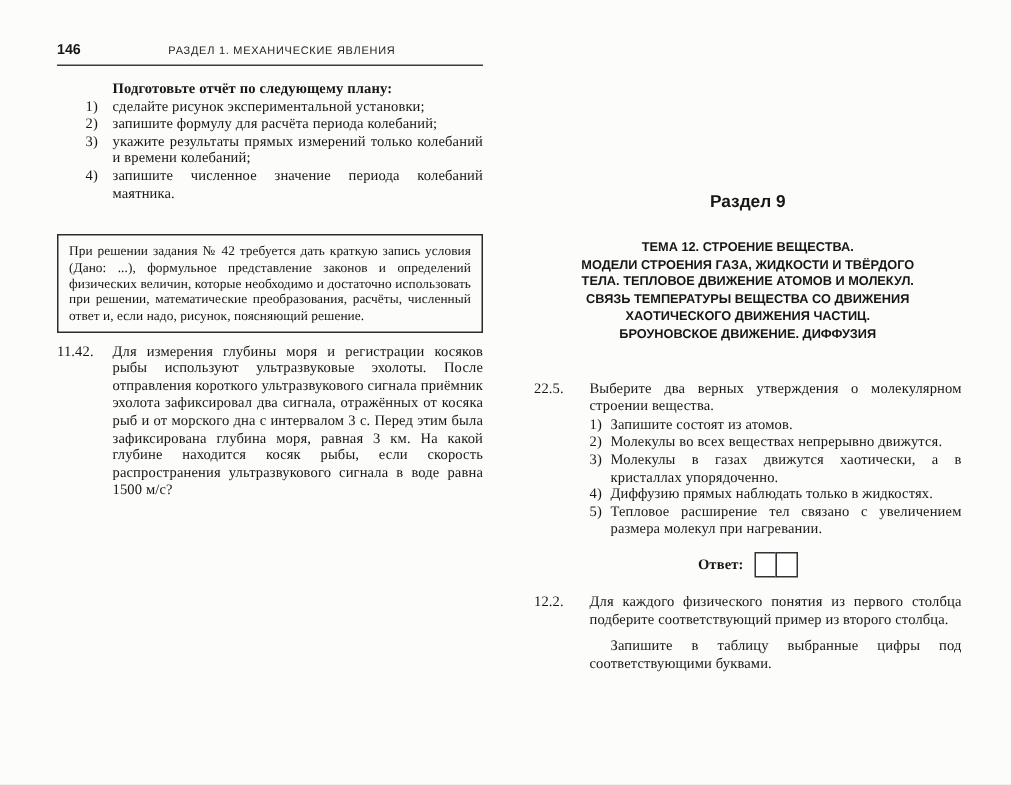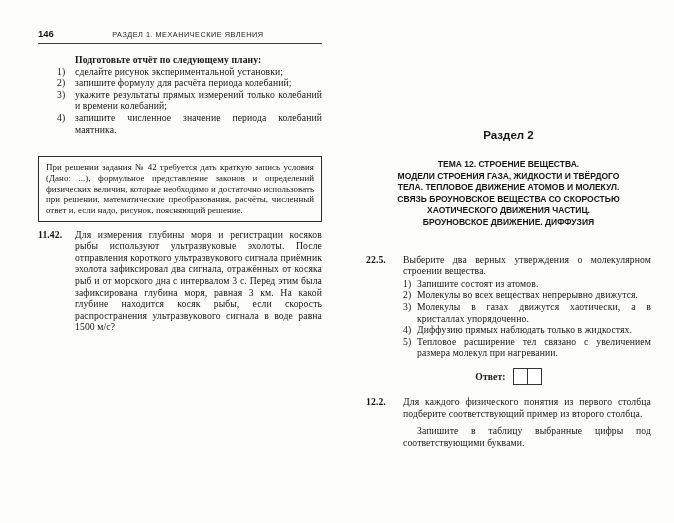--- a/index.html
+++ b/index.html
@@ -6,21 +6,21 @@
   body {
     width:674px; height:523px; overflow:hidden;
     background:#e9e9e7;
     font-family:"Liberation Serif", serif;
   }
   .page {
     box-sizing:border-box;
     width:674px; height:523px;
     background:#fcfcfa;
     padding:28px 33px 0 38px;
-    display:flex; gap:44px;
+    display:flex; gap:34px;
     color:#161616;
     overflow:hidden;
     outline:1px solid #e0e0de;
   }
   .col { box-sizing:border-box; }
   .col-left  { flex:0 0 284px; }
   .col-right { flex:0 0 285px; padding-top:100px; }
 
   
   .running-head {
@@ -40,21 +40,21 @@
   .marker-w18 { flex:0 0 18px; }
   .marker-w14 { flex:0 0 14px; }
   .htext { flex:1; text-align:justify; }
 
   
   .note-box { margin:21px 0 7px 0; border:1.2px solid #2c2c2c; padding:5px 7px; }
   .note-text { font-size:8.9px; line-height:10.7px; text-align:justify; letter-spacing:0.05px; }
 
   
   .problem { display:flex; }
-  .pnum { flex:0 0 37px; font-weight:700; }
+  .pnum { flex:0 0 37px; font-weight:400; }
   .pbody { flex:1; }
   .options { margin-top:1px; }
 
   
   .section-number, .section-title {
     text-align:center; font-family:"Liberation Sans", sans-serif;
     font-weight:700; font-size:11.5px; line-height:14px;
   }
   .theme {
     margin:17px 0 25px; text-align:center;
@@ -110,27 +110,27 @@
 
     <div class="problem text">
       <div class="pnum">11.42.</div>
       <div class="pbody">Для измерения глубины моря и регистрации косяков рыбы используют ультразвуковые эхолоты. После отправления короткого ультразвукового сигнала приёмник эхолота зафиксировал два сигнала, отражённых от косяка рыб и от морского дна с интервалом 3 с. Перед этим была зафиксирована глубина моря, равная 3 км. На какой глубине находится косяк рыбы, если скорость распространения ультразвукового сигнала в воде равна 1500 м/с?</div>
     </div>
 
   </div>
 
   <div class="col col-right">
 
-    <div class="section-number">Раздел 2</div>
+    <div class="section-number">Раздел 9</div>
 
     <div class="theme">
       <div class="theme-line">ТЕМА 12. СТРОЕНИЕ ВЕЩЕСТВА.</div>
       <div class="theme-line">МОДЕЛИ СТРОЕНИЯ ГАЗА, ЖИДКОСТИ И ТВЁРДОГО</div>
       <div class="theme-line">ТЕЛА. ТЕПЛОВОЕ ДВИЖЕНИЕ АТОМОВ И МОЛЕКУЛ.</div>
-      <div class="theme-line">СВЯЗЬ БРОУНОВСКОЕ ВЕЩЕСТВА СО СКОРОСТЬЮ</div>
+      <div class="theme-line">СВЯЗЬ ТЕМПЕРАТУРЫ ВЕЩЕСТВА СО ДВИЖЕНИЯ</div>
       <div class="theme-line">ХАОТИЧЕСКОГО ДВИЖЕНИЯ ЧАСТИЦ.</div>
       <div class="theme-line">БРОУНОВСКОЕ ДВИЖЕНИЕ. ДИФФУЗИЯ</div>
     </div>
 
     <div class="problem text">
       <div class="pnum">22.5.</div>
       <div class="pbody">
         <div>Выберите два верных утверждения о молекулярном строении вещества.</div>
         <div class="options">
           <div class="hang">

